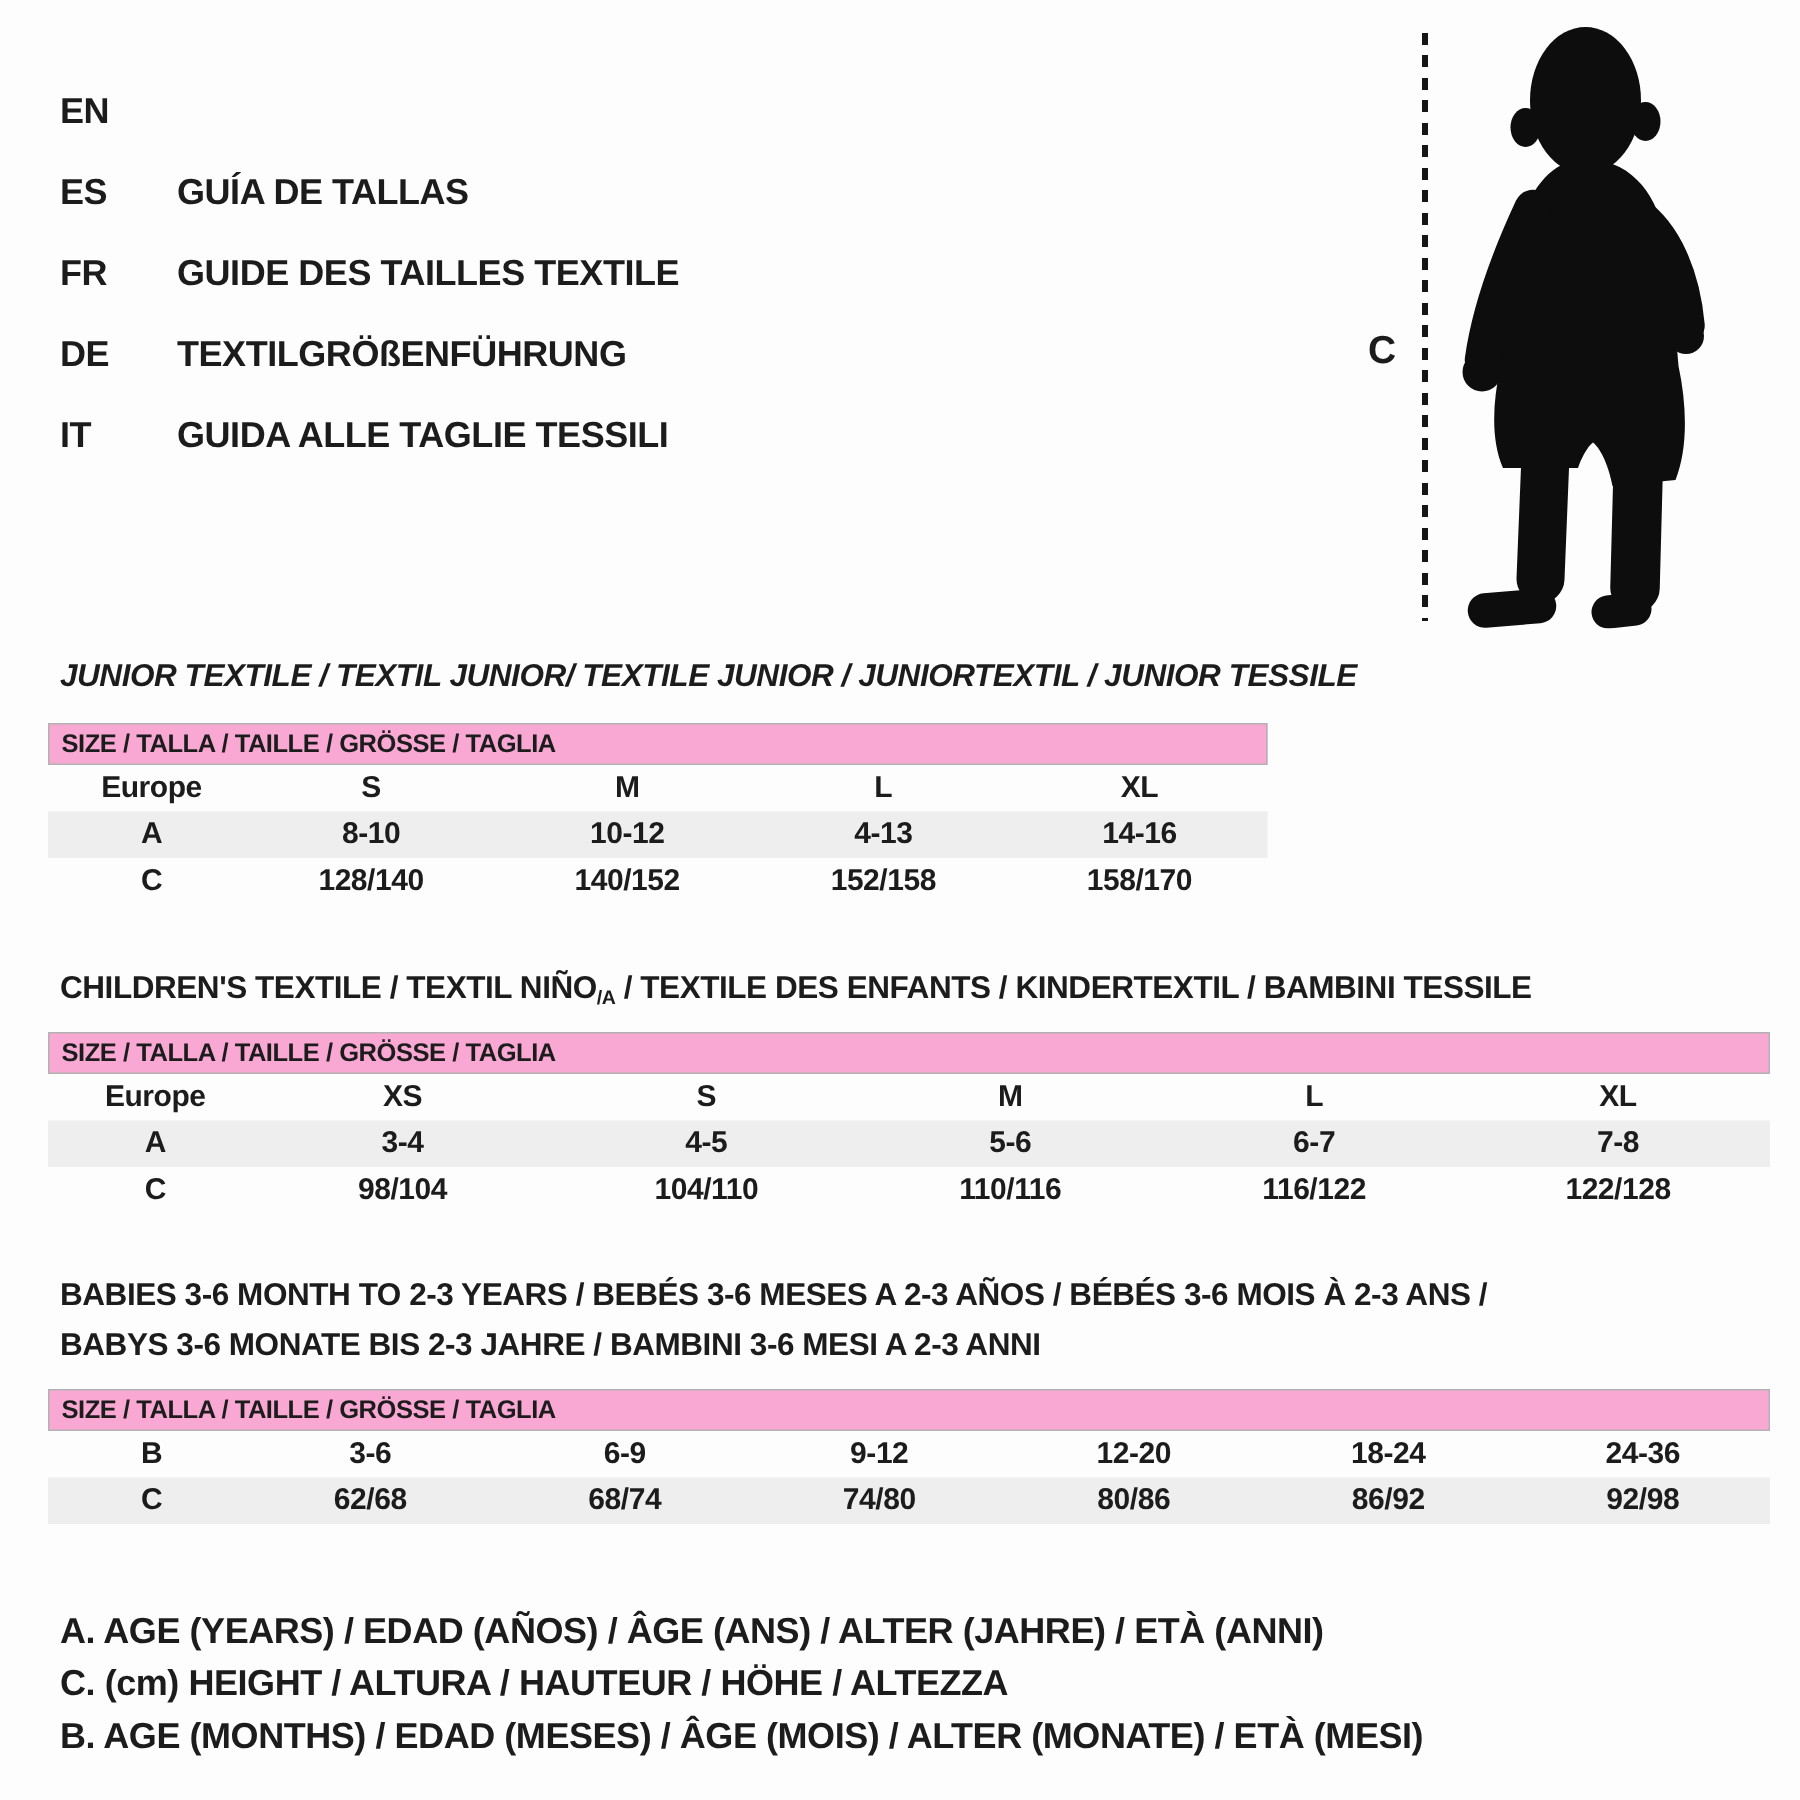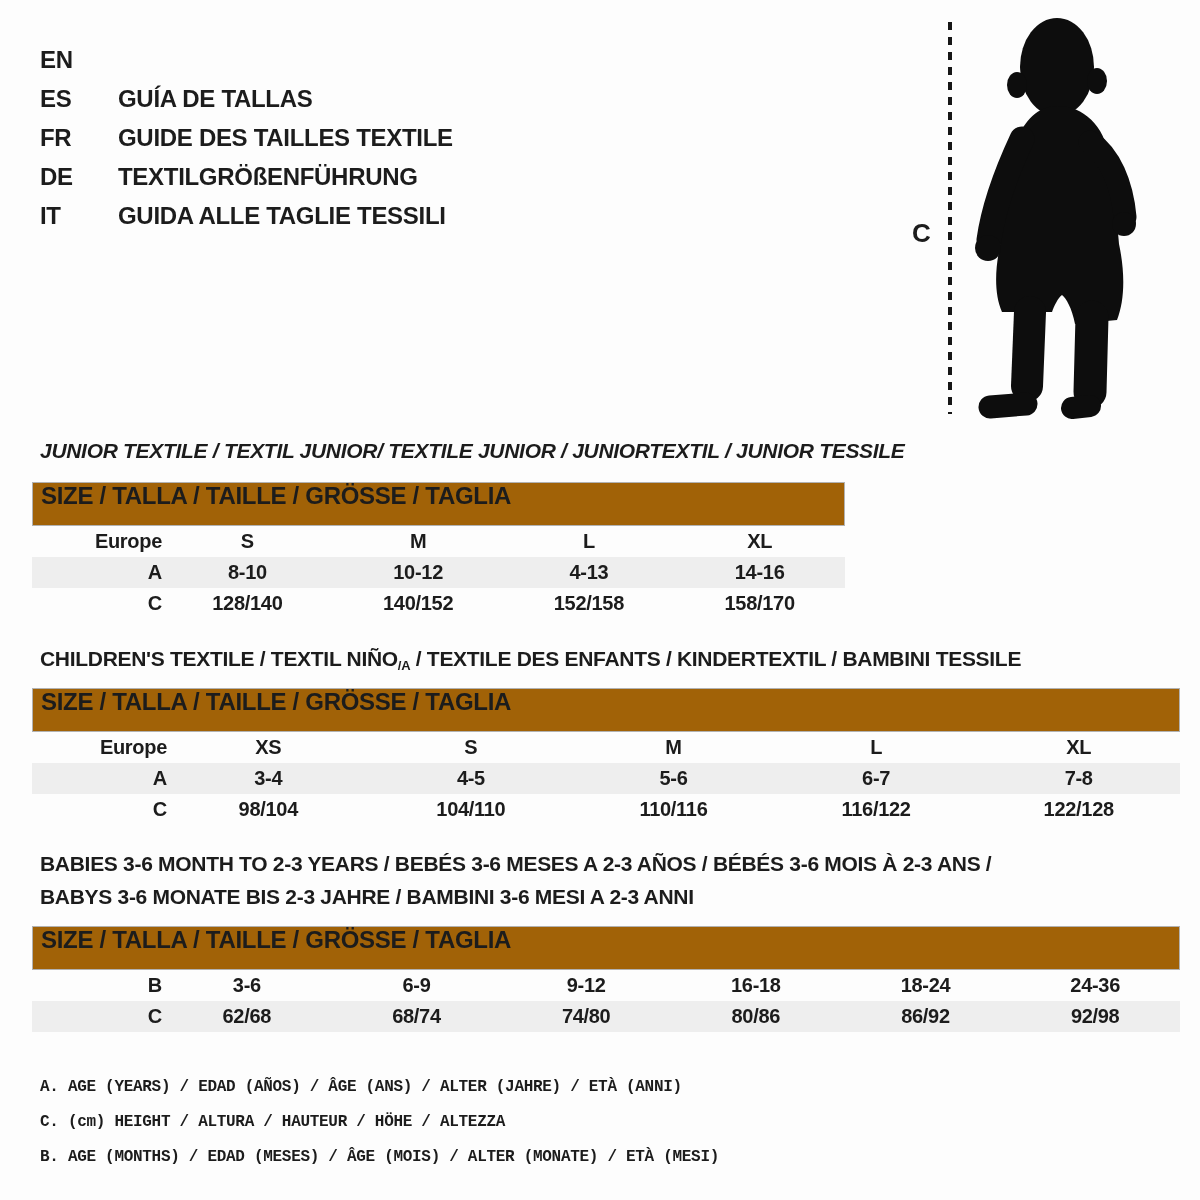--- a/index.html
+++ b/index.html
@@ -6,21 +6,21 @@
   html,body { background:#ffffff; }
   .page {
     position:relative; width:1200px; height:1200px;
     background:#fdfdfd; overflow:hidden;
     font-family:"Liberation Sans", sans-serif;
     font-weight:700; color:#1c1c1c; letter-spacing:-0.3px;
   }
 
   
   .lang-block { position:absolute; left:40px; top:40px; }
-  .lang-row { display:flex; height:39px; align-items:center; font-size:24px; }
+  .lang-row { display:flex; height:39px; align-items:center; font-size:24px;margin-top:15px; }
   .lang-code { width:78px; flex:0 0 78px; }
   .lang-label { white-space:nowrap; }
 
   
   .figure-area { position:absolute; left:900px; top:0; width:260px; height:430px; }
   .measure-line {
     position:absolute; left:48px; top:22px; width:4px; height:392px;
     background:repeating-linear-gradient(to bottom, #161616 0 8px, transparent 8px 15px);
   }
   .figure-label { position:absolute; left:12px; top:218px; font-size:26px; }
@@ -32,31 +32,31 @@
   #title1 { top:642px; }
   #title2 { top:847px; }
   .sub-seg { font-size:13px; vertical-align:-4px; }
 
   
   .size-table { position:absolute; }
   #table0 { left:32px; top:482px; width:813px; }
   #table1 { left:32px; top:688px; width:1148px; }
   #table2 { left:32px; top:926px; width:1148px; }
   .size-header {
-    height:44px; line-height:26px; background:#a16207;
-    border:1px solid #b2b2b2; padding-left:8px; font-size:24px;
+    height:28px; line-height:26px; background:#f9a8d4;
+    border:1px solid #b2b2b2; padding-left:8px; font-size:17px;
   }
   .data-row { display:grid; height:31px; line-height:31px; font-size:20px; }
   .data-row.shaded { background:#eeeeee; }
-  .row-label { text-align:right; padding-left:8px; }
+  .row-label { text-align:center; padding-left:8px; }
   .size-cell { text-align:center; }
 
   
   .legend-block { position:absolute; left:40px; top:1070px; }
-  .legend-line { height:35px; line-height:35px; font-size:16px; white-space:nowrap;font-family:Liberation Mono, monospace; }
+  .legend-line { height:35px; line-height:35px; font-size:24px; white-space:nowrap; }
 </style>
 </head>
 <body>
 
 <div class="page">
 
   <div class="lang-block">
     <div class="lang-row">
       <span class="lang-code">EN</span>
     </div>
@@ -179,21 +179,21 @@
         <div class="size-cell">122/128</div>
       </div>
     </div>
   <div class="size-table" id="table2">
       <div class="size-header">SIZE / TALLA / TAILLE / GRÖSSE / TAGLIA</div>
       <div class="data-row" style="grid-template-columns: 130px repeat(6, 1fr);">
         <div class="row-label">B</div>
         <div class="size-cell">3-6</div>
         <div class="size-cell">6-9</div>
         <div class="size-cell">9-12</div>
-        <div class="size-cell">16-18</div>
+        <div class="size-cell">12-20</div>
         <div class="size-cell">18-24</div>
         <div class="size-cell">24-36</div>
       </div>
       <div class="data-row shaded" style="grid-template-columns: 130px repeat(6, 1fr);">
         <div class="row-label">C</div>
         <div class="size-cell">62/68</div>
         <div class="size-cell">68/74</div>
         <div class="size-cell">74/80</div>
         <div class="size-cell">80/86</div>
         <div class="size-cell">86/92</div>

